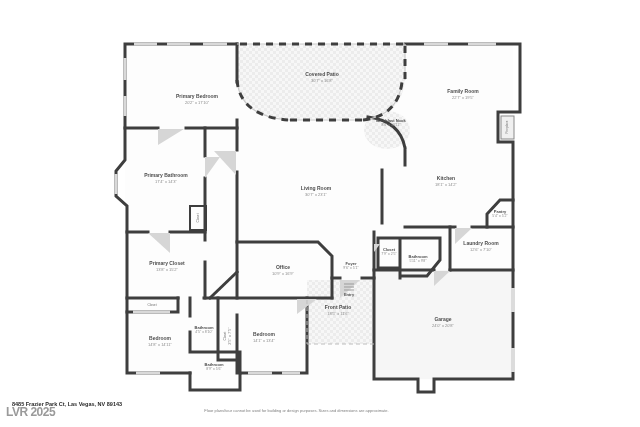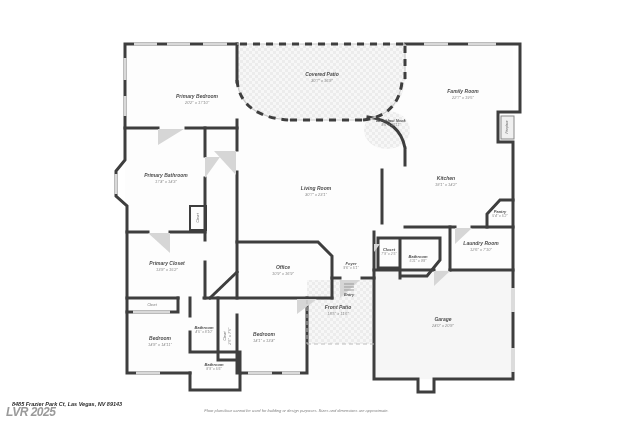--- a/index.html
+++ b/index.html
@@ -1,17 +1,17 @@
 <!DOCTYPE html>
 <html><head>
 <meta charset="utf-8">
 <style>
   html,body{margin:0;padding:0;background:#ffffff;}
   #stage{position:relative;width:593px;height:427px;background:#ffffff;overflow:hidden;
-         font-family:"Liberation Sans",sans-serif;font-style:italic;}
+         font-family:"Liberation Sans",sans-serif;}
   svg{position:absolute;left:0;top:0;}
   .rlabel{position:absolute;transform:translate(-50%,-50%);text-align:center;color:#4a4a4a;
           line-height:1.3;white-space:nowrap;z-index:5;}
   .rlabel .nm{display:block;font-size:5px;font-weight:bold;color:#4d4d4d;}
   .rlabel .dm{display:block;font-size:4px;color:#8b8b8b;}
   .tiny .nm{font-size:4px;}
   .tiny .dm{font-size:3.5px;}
   .rot{transform:translate(-50%,-50%) rotate(-90deg);}
   .xtiny .nm{font-size:3.2px;font-weight:normal;color:#6d6d6d;}
   .footer-address{position:absolute;left:12px;top:401px;font-size:5.5px;font-weight:bold;color:#2a2a2a;}

